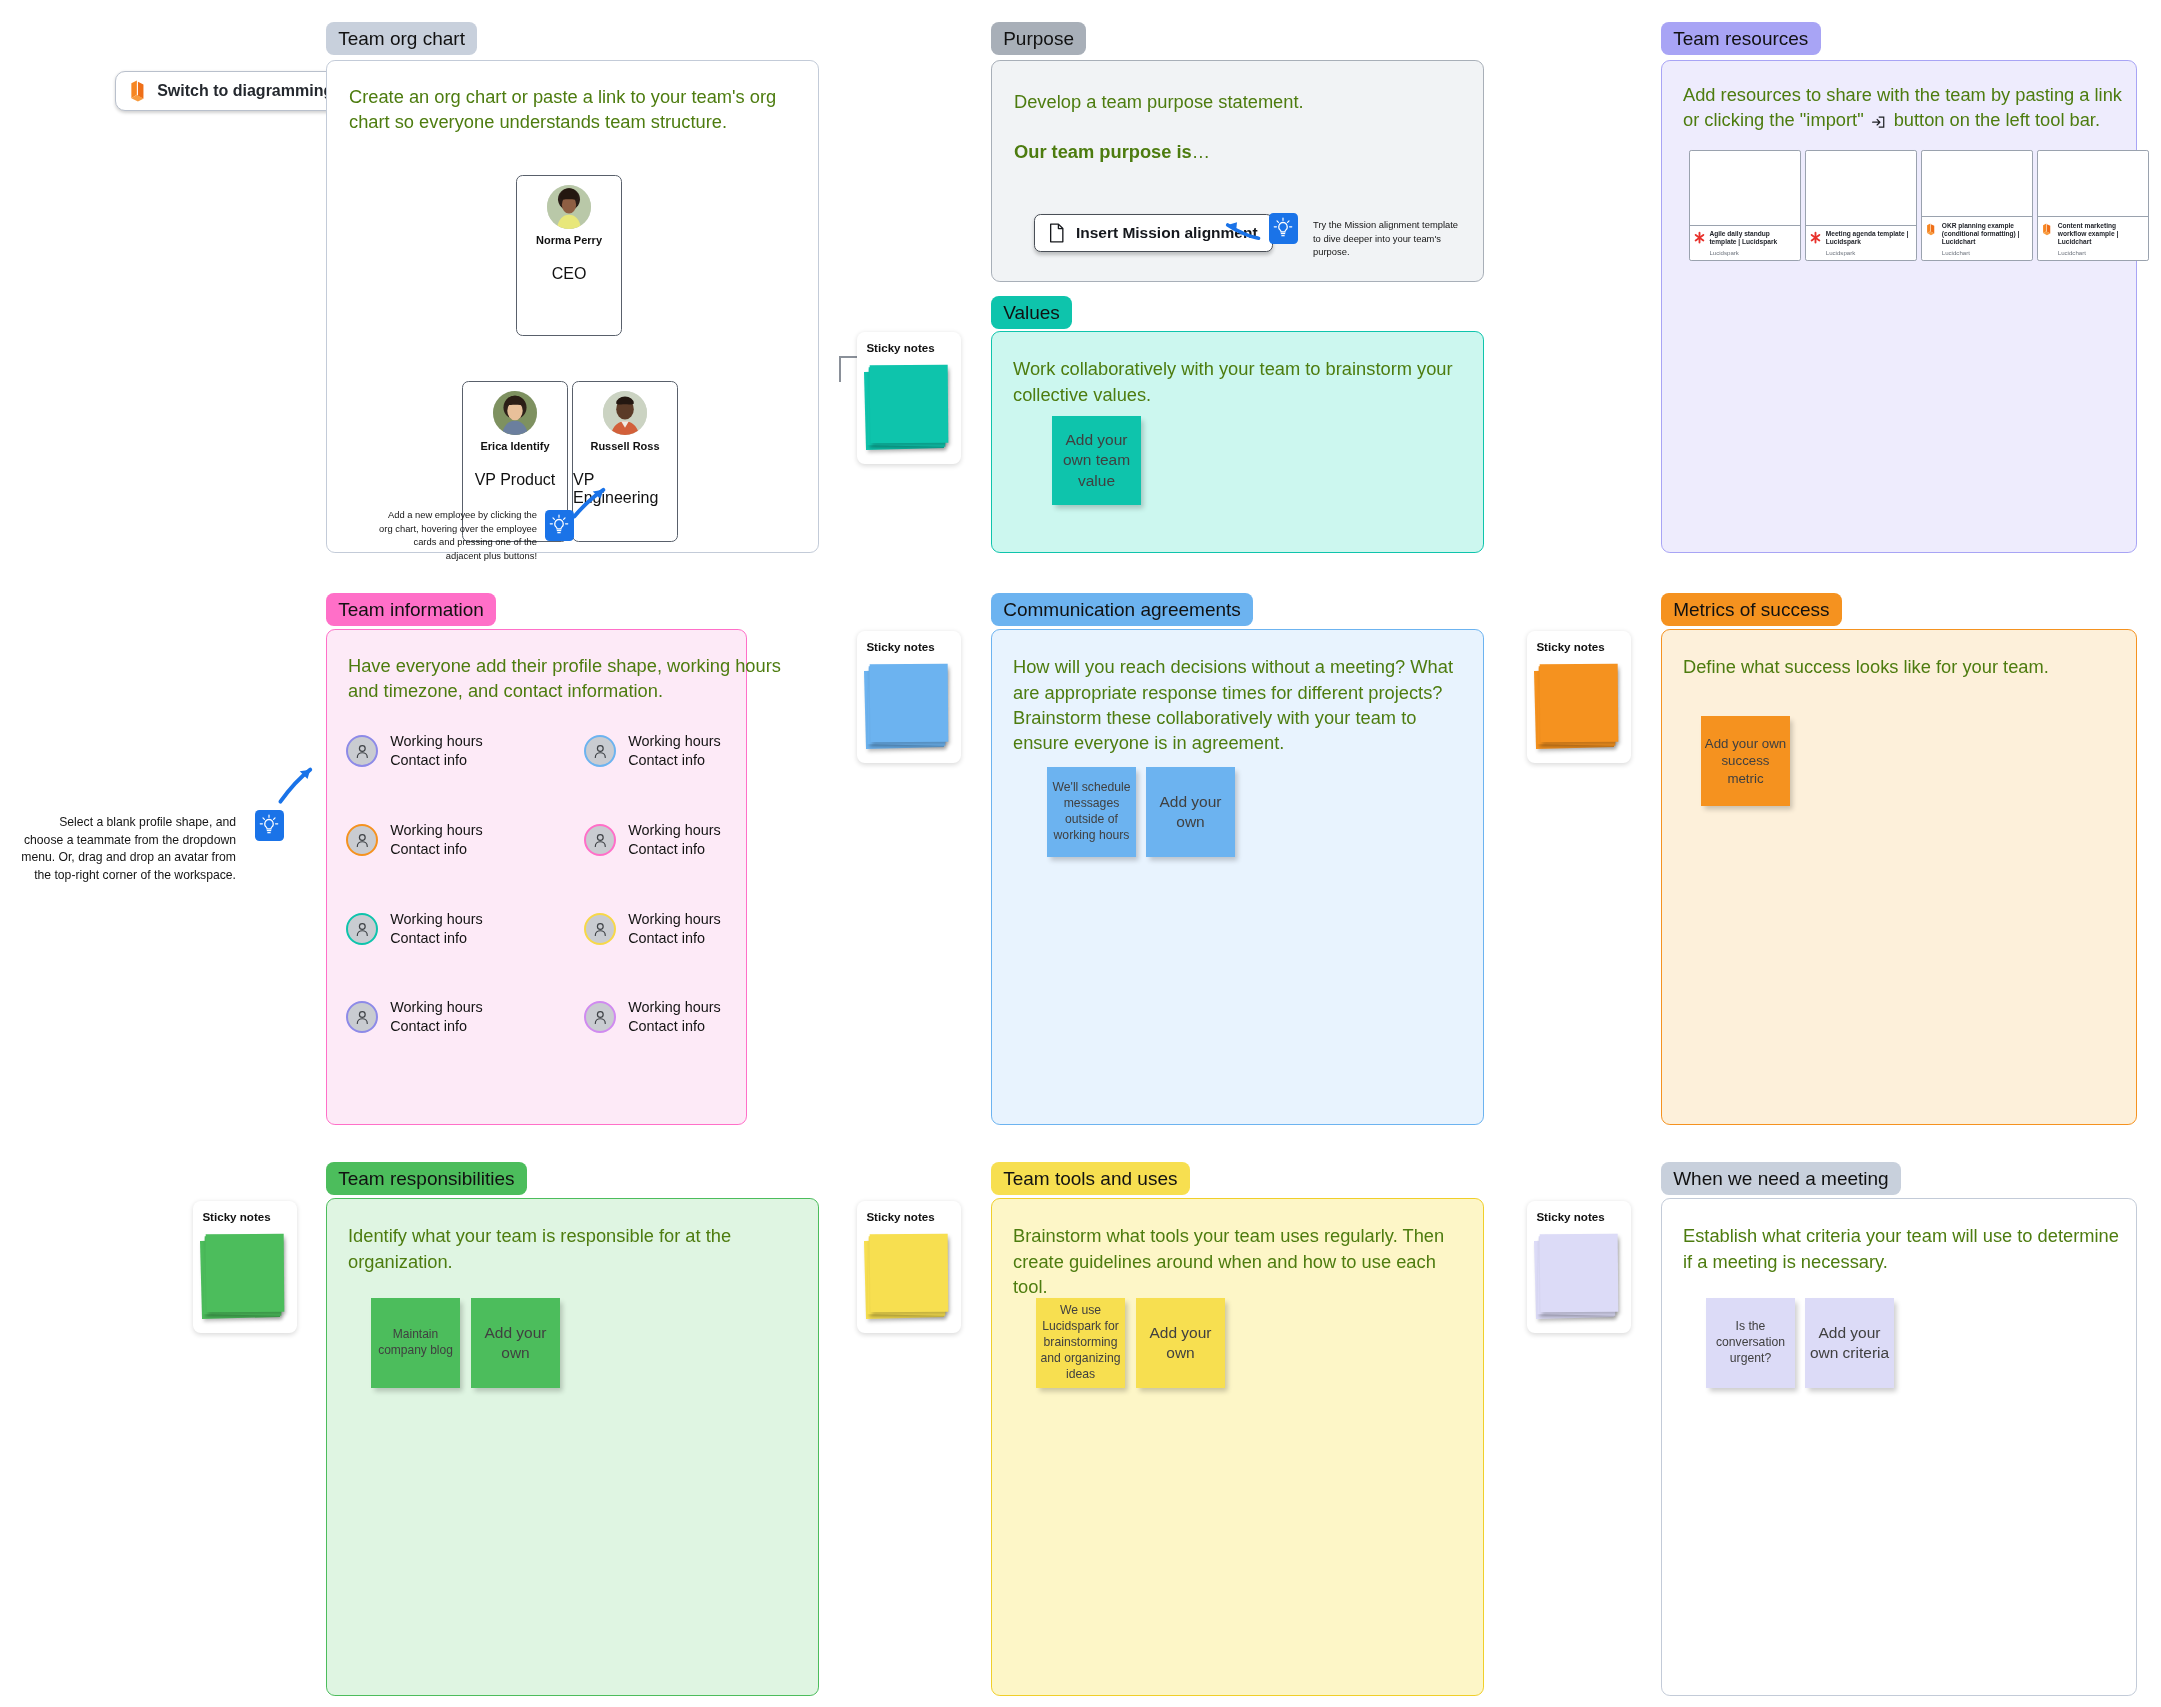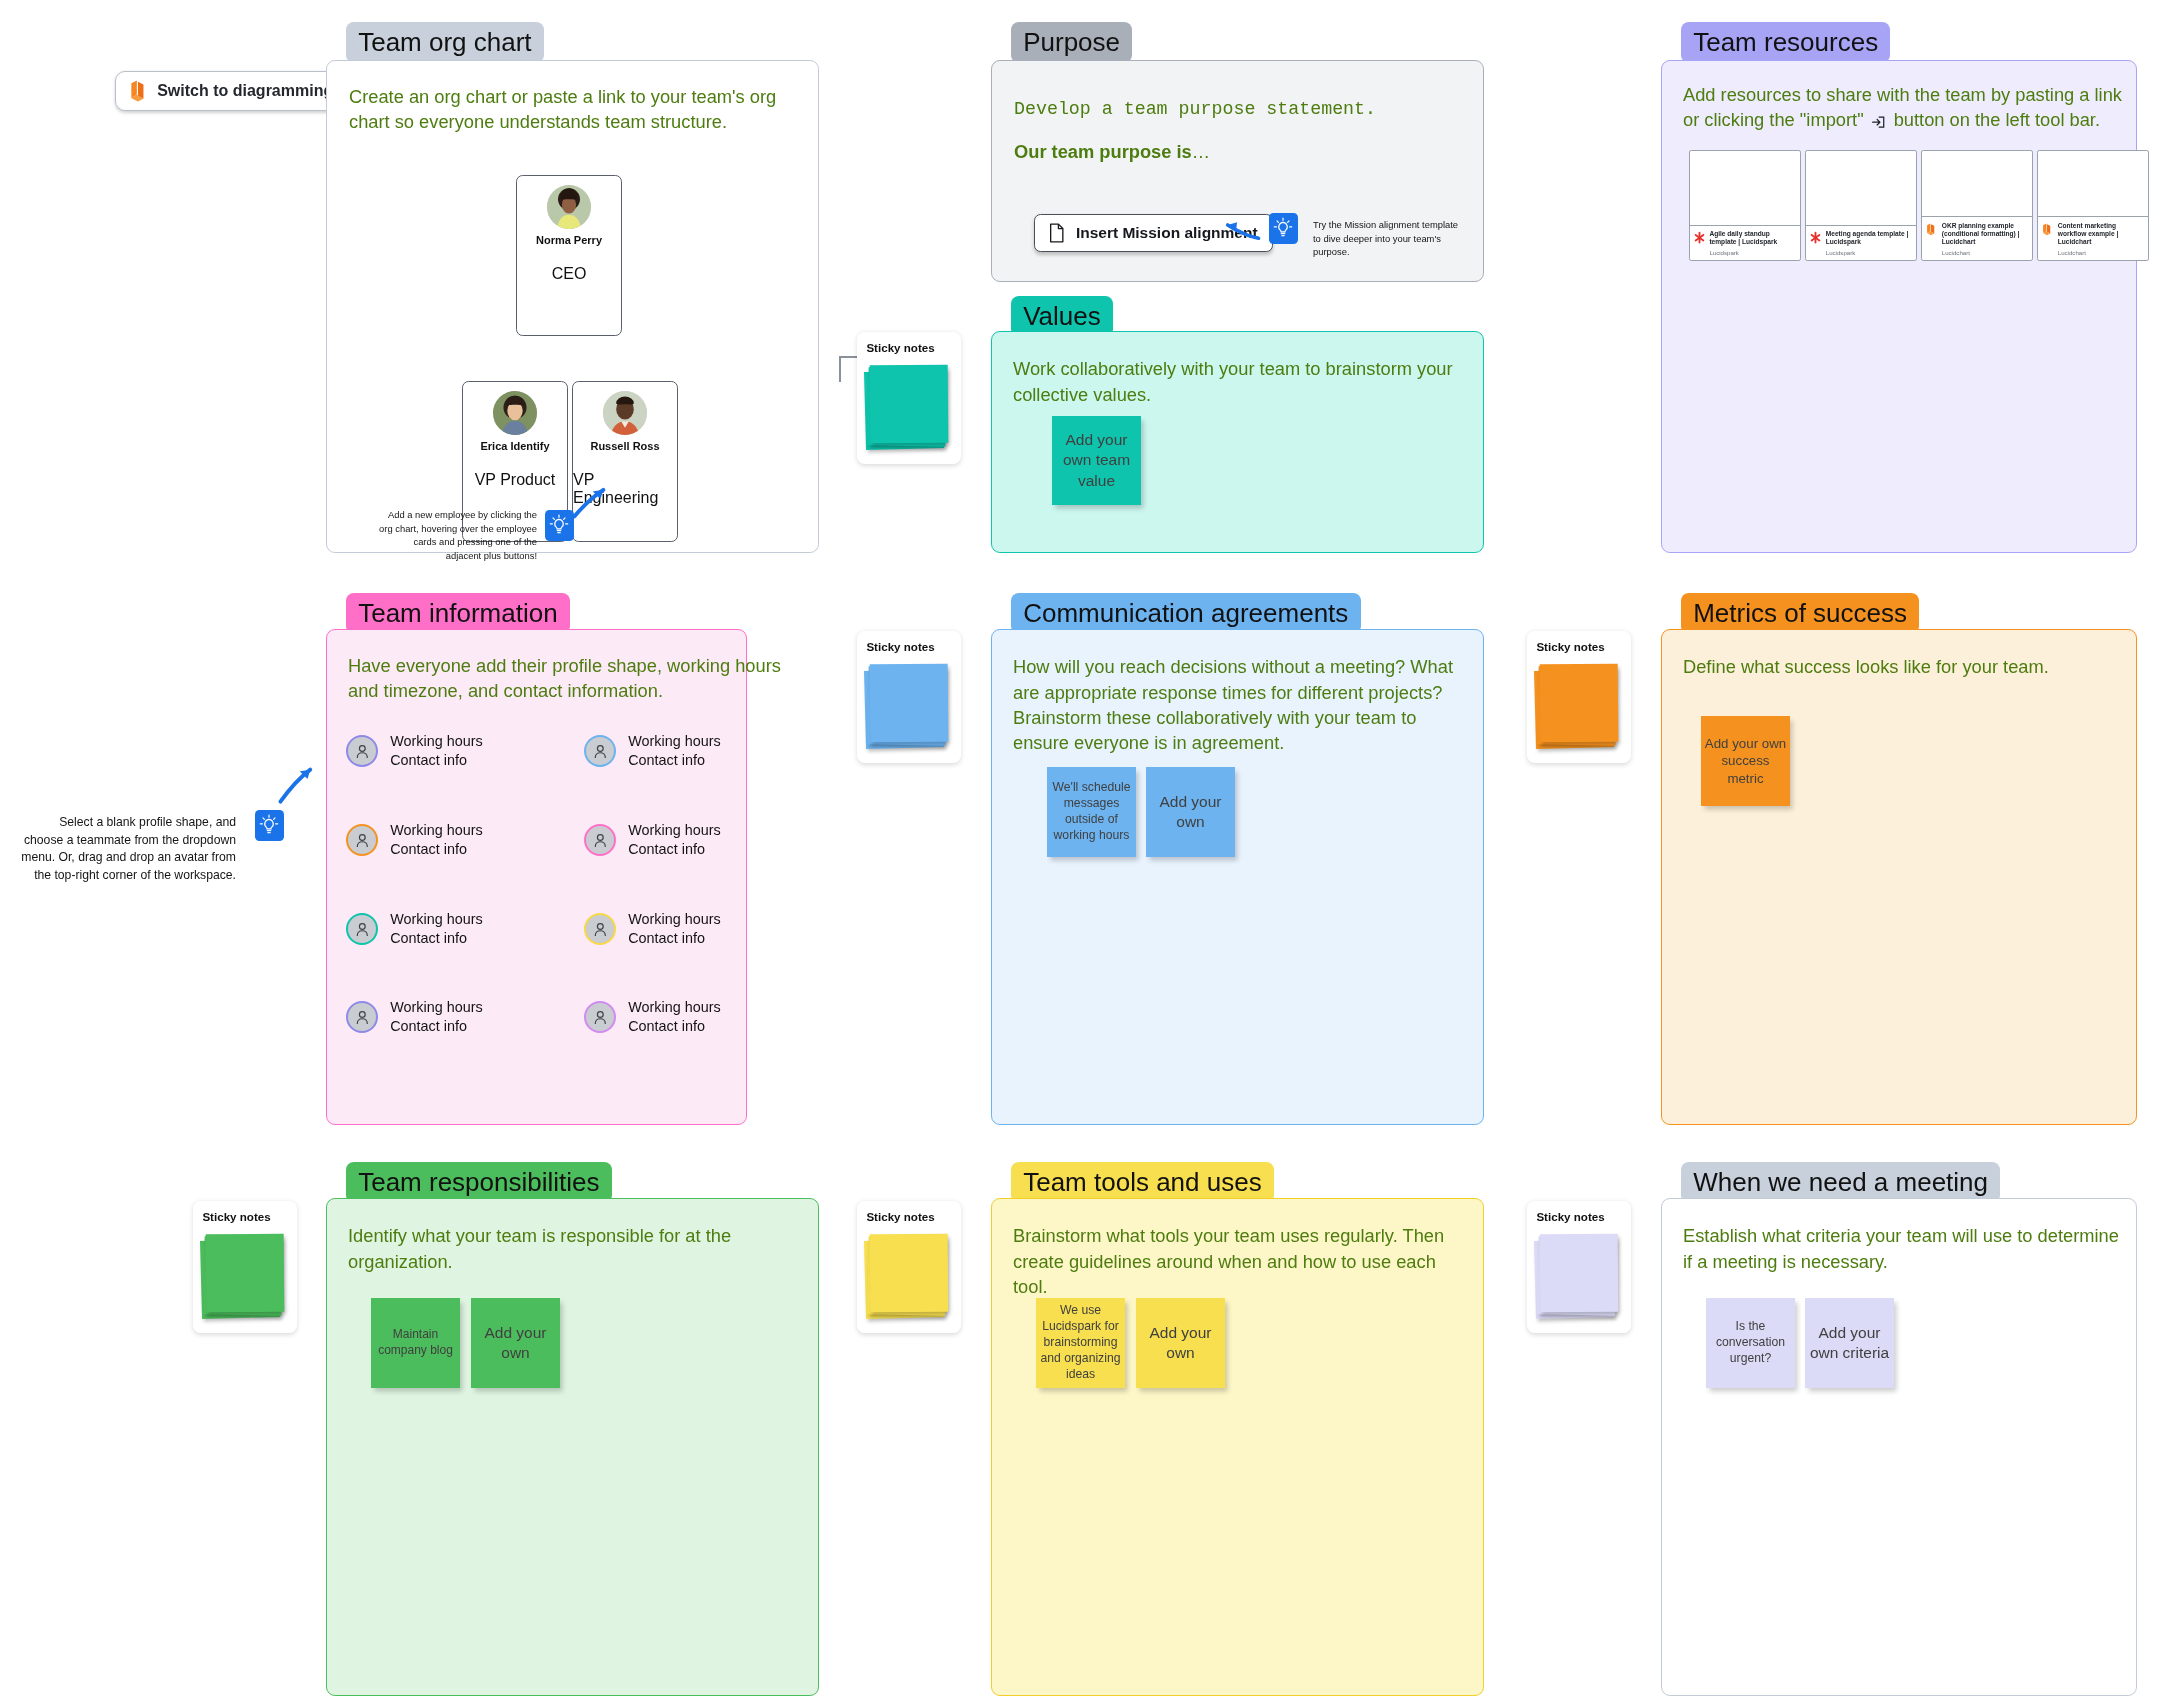--- a/index.html
+++ b/index.html
@@ -10,25 +10,24 @@
     position: relative;
     overflow: hidden;
   }
   .abs { position: absolute; }
 
   
   .pill {
     position: absolute;
     border-radius: 7.8px;
     padding: 5.5px 12.2px;
-    font-size: 26px;
+    font-size: 19px;
     line-height: 1.15;
     white-space: nowrap;
     color: #111;
-    margin-left: 20px;
   }
 
   
   .panel {
     position: absolute;
     border-radius: 8.9px;
     border: 1.7px solid #c3cbd8;
     background: #ffffff;
   }
   .panel-text {
@@ -251,21 +250,21 @@
     </svg>
   </div>
   <svg class="abs" style="left:244px; top:421px;" width="39" height="39" viewBox="0 0 70 70">
     <path d="M6 62C16 50 34 30 58 14" stroke="#1a73e8" stroke-width="7" fill="none" stroke-linecap="round"></path>
     <path d="M58 14l-19 3 14 13z" fill="#1a73e8"></path>
   </svg>
 </div>
 
 <div class="pill" style="left:991px; top:22px; background:#a8afb8;">Purpose</div>
 <div class="panel" style="left:991px; top:60px; width:493px; height:222px; border-color:#a8afb8; background:#f1f3f5;">
-  <div class="panel-text" style="left:22px; top:36px; width:443px;font-family:Liberation Mono, monospace;">Develop a team purpose statement.</div>
+  <div class="panel-text" style="left:22px; top:28px; width:443px;">Develop a team purpose statement.</div>
   <div class="panel-text" style="left:22px; top:78px; width:443px;">
     <b>Our team purpose is</b><span>…</span>
   </div>
 
   <div class="mission-btn" style="left:42px; top:153px;">
     <svg width="15.5" height="20" viewBox="0 0 28 36">
       <path d="M3 2h14l8 8v24H3z" fill="#fff" stroke="#16181c" stroke-width="2.4" stroke-linejoin="round"></path>
       <path d="M17 2v8h8" fill="none" stroke="#16181c" stroke-width="2.4" stroke-linejoin="round"></path>
     </svg>
     <span>Insert Mission alignment</span>

